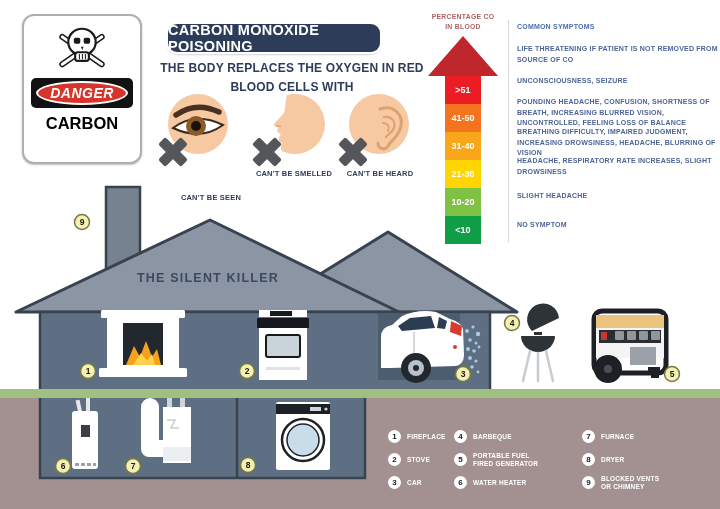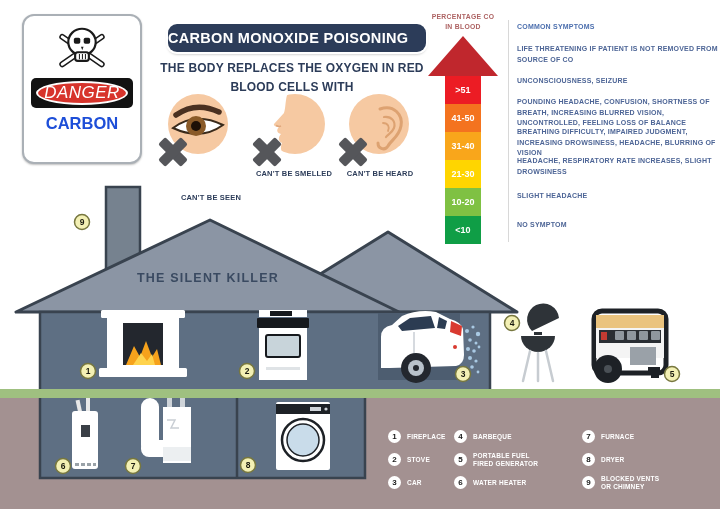--- a/index.html
+++ b/index.html
@@ -6,27 +6,27 @@
   .poster{position:relative;width:720px;height:509px;background:#ffffff;overflow:hidden;
           font-family:"Liberation Sans",sans-serif;-webkit-font-smoothing:antialiased;}
   .abs{position:absolute;}
 
   
   .danger-sign{left:22px;top:14px;width:116px;height:146px;background:#fff;border:2px solid #aab0b6;
                border-radius:12px;box-shadow:0 1px 2px rgba(0,0,0,.25);text-align:center;}
   .danger-bar{position:absolute;left:7px;right:7px;top:62px;height:30px;background:#121212;border-radius:5px;}
   .danger-oval{position:absolute;left:5px;right:5px;top:3px;bottom:3px;background:#d7342c;border:2px solid #fff;
                border-radius:50%;display:flex;align-items:center;justify-content:center;}
-  .danger-oval span{color:#fff;font-weight:normal;font-style:italic;font-size:17px;letter-spacing:.5px;}
-  .danger-co{position:absolute;left:0;right:0;top:97px;color:#1d4ed8;font-weight:bold;font-size:16.5px;line-height:1.25;}
-
-  
-  .title-banner{left:168px;top:24px;width:258px;height:28px;background:#2c3c59;border-radius:9px;
+  .danger-oval span{color:#fff;font-weight:bold;font-style:italic;font-size:14px;letter-spacing:.5px;}
+  .danger-co{position:absolute;left:0;right:0;top:97px;color:#000000;font-weight:bold;font-size:16.5px;line-height:1.25;}
+
+  
+  .title-banner{left:168px;top:24px;width:212px;height:28px;background:#2c3c59;border-radius:9px;
                 box-shadow:0 0 0 2px #fff,0 2px 3px rgba(0,0,0,.35);
-                display:flex;align-items:center;justify-content:flex-start;}
+                display:flex;align-items:center;justify-content:flex-end;}
   .title-banner span{color:#fff;font-weight:bold;font-size:14.5px;letter-spacing:.3px;}
   .subtitle{left:150px;top:59px;width:284px;text-align:center;color:#2c3c59;font-weight:bold;
             font-size:12px;line-height:1.55;letter-spacing:.2px;}
 
   
   .sense-label{top:169px;text-align:center;color:#2c3c59;font-weight:bold;font-size:7.5px;letter-spacing:.2px;}
 
   
   .scale-title{left:418px;top:12px;width:90px;text-align:center;color:#ad6262;font-weight:bold;
                font-size:6.8px;line-height:1.45;letter-spacing:.3px;}

